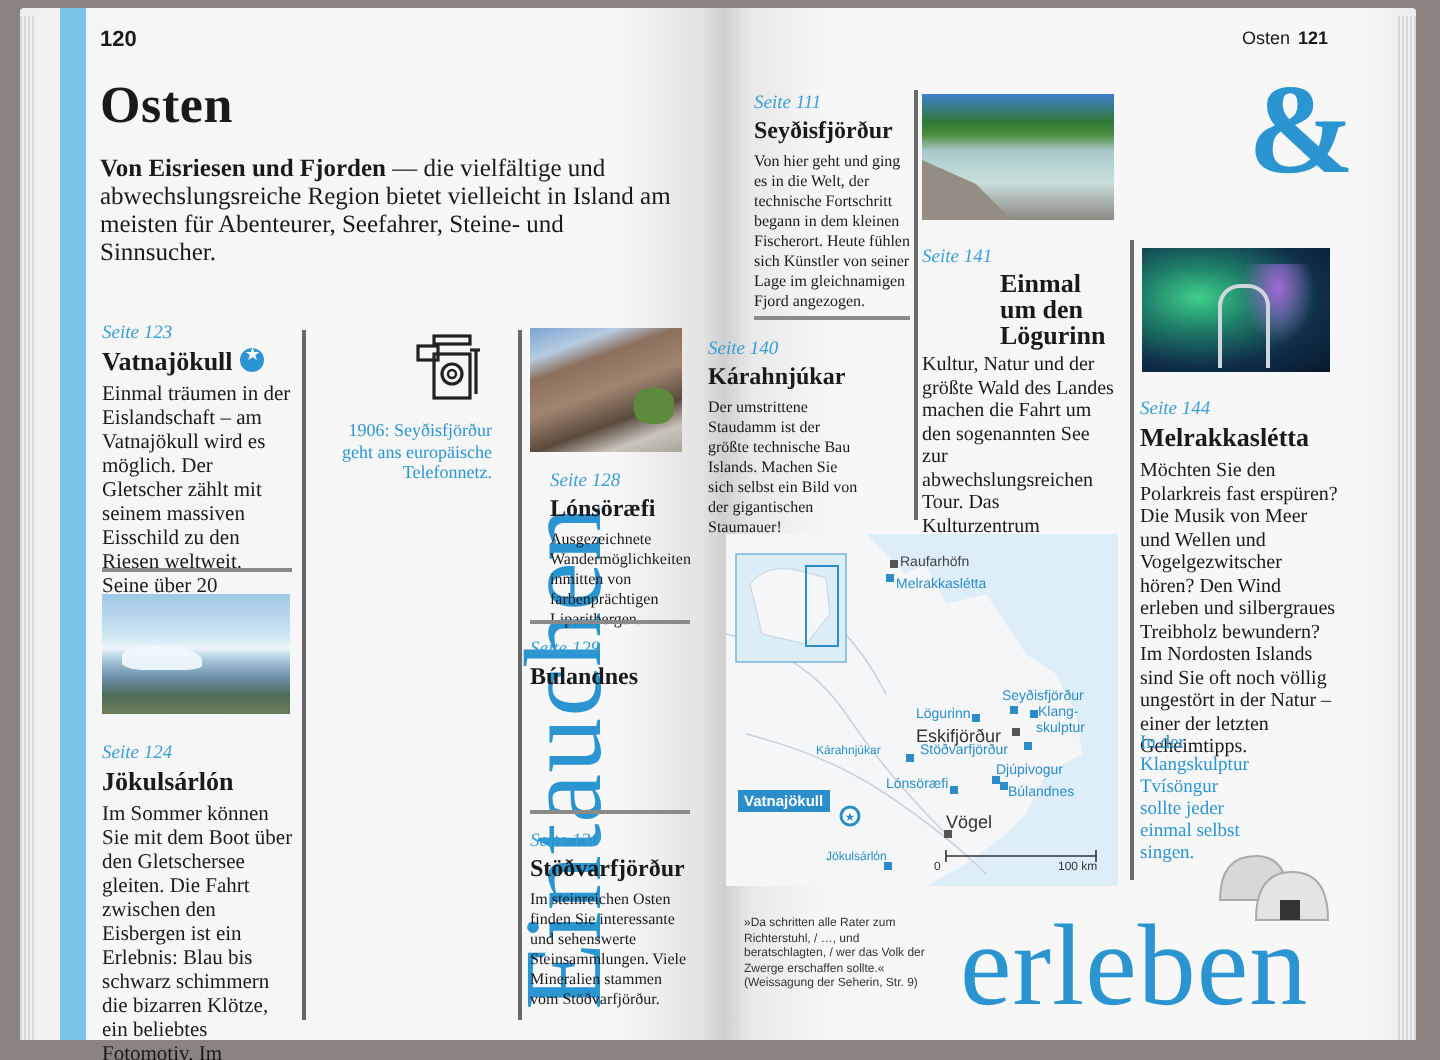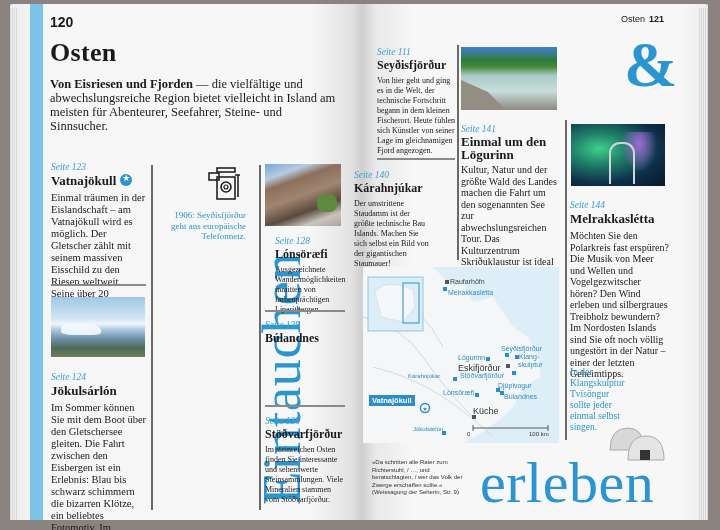--- a/index.html
+++ b/index.html
@@ -11,21 +11,21 @@
       background: linear-gradient(to right, #eeeeee 0%, #f6f6f6 10%, #f7f7f7 85%, #e2e2e2 97%, #cfcfcf 100%);
       border-radius: 2px 0 0 2px; }
     .page-right { position: absolute; left: 358px; top: 0; width: 346px; height: 516px;
       background: linear-gradient(to right, #cfcfcf 0%, #e9e9e9 4%, #f7f7f7 15%, #f7f7f7 92%, #ececec 100%);
       border-radius: 0 2px 2px 0; }
     .edge-left { position: absolute; left: 0; top: 4px; width: 8px; height: 512px; background: repeating-linear-gradient(to right, #d9d9d9 0, #d9d9d9 1px, #efefef 1px, #efefef 2px); }
     .edge-right { position: absolute; right: 0; top: 4px; width: 10px; height: 512px; background: repeating-linear-gradient(to right, #efefef 0, #efefef 1px, #d6d6d6 1px, #d6d6d6 2px); }
 
     .blue-strip { position: absolute; left: 20px; top: 0; width: 13px; height: 516px; background: #7cc3ea; }
 
-    .page-num-left { position: absolute; left: 50px; top: 14px; font-family: "Liberation Sans", sans-serif; font-size: 14px; font-weight: bold; }
+    .page-num-left { position: absolute; left: 50px; top: 14px; font-family: "Liberation Sans", sans-serif; font-size: 11px; font-weight: bold; }
     .page-num-right { position: absolute; left: 621px; top: 14px; font-family: "Liberation Sans", sans-serif; font-size: 9px; text-align: center; }
     .page-num-right b { font-weight: bold; margin-left: 4px; }
 
     .title { position: absolute; left: 50px; top: 38px; font-size: 26px; font-weight: bold; letter-spacing: 0.3px; }
     .intro { position: absolute; left: 50px; top: 77px; width: 290px; font-size: 12.5px; line-height: 14px; }
     .intro b { font-weight: bold; }
     .seite { font-style: italic; font-size: 9.5px; color: #3a9fd6; }
     .entry-title { font-weight: bold; font-size: 13px; margin-top: 1px; margin-bottom: 3px; }
     .entry-text { font-size: 10.5px; line-height: 12px; }
     .small-text { font-size: 8px; line-height: 10px; }
@@ -156,21 +156,21 @@
 <div class="col" style="left:354px; top:170px; width:78px;">
   <div class="seite">Seite 140</div>
   <div class="entry-title small-title">Kárahnjúkar</div>
   <div class="entry-text small-text">Der umstrittene Staudamm ist der größte technische Bau Islands. Machen Sie sich selbst ein Bild von der gigantischen Staumauer!</div>
 </div>
 <div class="vline" style="left:457px; top:45px; height:215px;"></div>
 
 <div class="photo photo-lake"></div>
 <div class="col" style="left:461px; top:124px; width:98px;">
   <div class="seite">Seite 141</div>
-  <div class="entry-title" style="line-height:13px;">Einmal um den Lögurinn</div>
+  <div class="entry-title" style="line-height:13px;margin-left:39px;">Einmal um den Lögurinn</div>
   <div class="entry-text" style="font-size:10px; line-height:11.5px;">Kultur, Natur und der größte Wald des Landes machen die Fahrt um den sogenannten See zur abwechslungsreichen Tour. Das Kulturzentrum Skriðuklaustur ist ideal für eine Pause, die Küche bietet viel Regionales.</div>
 </div>
 <div class="vline" style="left:565px; top:120px; height:320px;"></div>
 
 <div class="photo photo-aurora"></div>
 <div class="col" style="left:570px; top:200px; width:100px;">
   <div class="seite">Seite 144</div>
   <div class="entry-title">Melrakkaslétta</div>
   <div class="entry-text" style="font-size:10px; line-height:11.5px;">Möchten Sie den Polarkreis fast erspüren? Die Musik von Meer und Wellen und Vogelgezwitscher hören? Den Wind erleben und silbergraues Treibholz bewundern? Im Nordosten Islands sind Sie oft noch völlig ungestört in der Natur – einer der letzten Geheimtipps.</div>
 </div>
@@ -215,21 +215,21 @@
   <div class="map-label blue" style="left:45px; top:105px; font-size:6px;">Kárahnjúkar</div>
   <div class="map-dot" style="left:90px; top:110px;"></div>
   <div class="map-label blue" style="left:97px; top:105px;">Stöðvarfjörður</div>
   <div class="map-dot" style="left:149px; top:104px;"></div>
   <div class="map-label blue" style="left:135px; top:115px;">Djúpivogur</div>
   <div class="map-dot" style="left:133px; top:121px;"></div>
   <div class="map-label blue" style="left:80px; top:122px;">Lónsöræfi</div>
   <div class="map-dot" style="left:112px; top:126px;"></div>
   <div class="map-dot" style="left:137px; top:124px;"></div>
   <div class="map-label blue" style="left:141px; top:126px;">Búlandnes</div>
-  <div class="map-label big" style="left:110px; top:140px;">Küche</div>
+  <div class="map-label big" style="left:110px; top:140px;">Vögel</div>
   <div class="map-dot dark" style="left:109px; top:148px;"></div>
   <div class="map-label blue" style="left:50px; top:158px; font-size:6px;">Jökulsárlón</div>
   <div class="map-dot" style="left:79px; top:164px;"></div>
   <div class="vat-badge">Vatnajökull</div>
   <div class="scale-label" style="left:104px; top:164px;">0</div>
   <div class="scale-label" style="left:166px; top:164px;">100 km</div>
 </div>
 
 <div class="quote">»Da schritten alle Rater zum Richterstuhl, / …, und beratschlagten, / wer das Volk der Zwerge erschaffen sollte.« (Weissagung der Seherin, Str. 9)</div>
 <div class="erleben">erleben</div>

